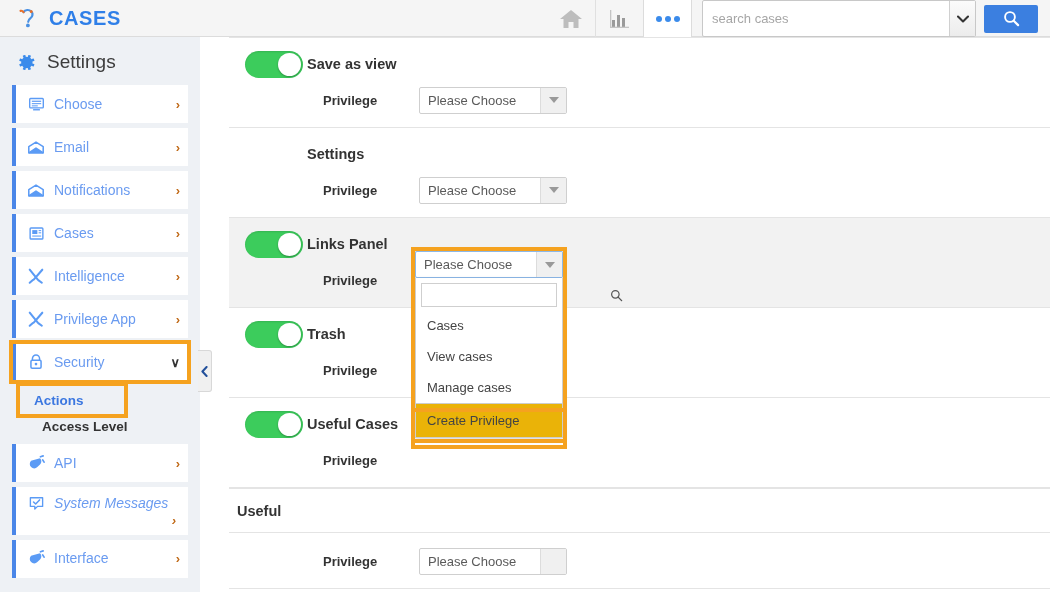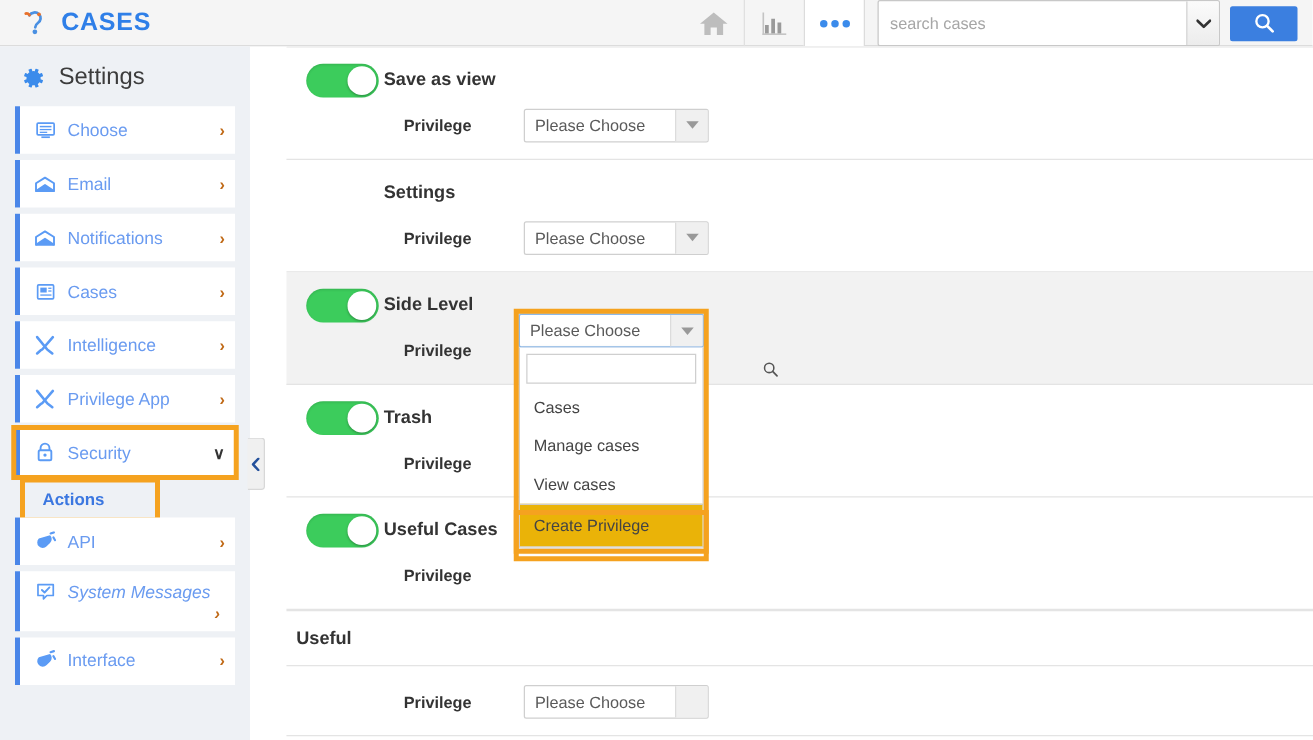--- a/index.html
+++ b/index.html
@@ -400,20 +400,23 @@
         </svg>
       </span>
       <span class="nav-label">Security</span>
       <span class="nav-chev down">∨</span>
     </div>
 
     <div>
       <div class="sub-wrap-hl">
         <span class="sub-item link" style="padding:0;">Actions</span>
       </div>
+      <div class="sub-item plain">
+        <span>Access Level</span>
+      </div>
     </div>
 
     <div class="nav-item">
       <span class="nic">
         <svg width="18" height="17" viewBox="0 0 20 19">
           <path d="M14.5 3.5 a4.8 4.8 0 0 1 0 7 l-3 3 a4.8 4.8 0 0 1-7-7" fill="#5b9bf5"></path>
           <path d="M15 2 L18 1 M17.5 5.5 L19 8" stroke="#5b9bf5" stroke-width="1.9" stroke-linecap="round"></path>
         </svg>
       </span>
       <span class="nav-label">API</span>
@@ -490,21 +493,21 @@
       </div>
     </div>
 
     <div class="srow shaded">
       <div class="row-head">
         <div class="toggle-cell">
           <div class="toggle">
               <div class="knob"></div>
             </div>
         </div>
-        <span class="row-title">Side Level</span>
+        <span class="row-title">Links Panel</span>
       </div>
       <div class="priv-line">
         <span class="priv-label">Privilege</span>
       </div>
     </div>
 
     <div class="srow">
       <div class="row-head">
         <div class="toggle-cell">
           <div class="toggle">
@@ -561,22 +564,22 @@
           <input type="text" value="" style="">
           <span class="mag">
             <svg width="13" height="13" viewBox="0 0 16 16">
               <circle cx="6.6" cy="6.6" r="4.6" fill="none" stroke="#555" stroke-width="1.5"></circle>
               <path d="M10 10 L14.3 14.3" stroke="#555" stroke-width="1.7" stroke-linecap="round"></path>
             </svg>
           </span>
         </div>
       </div>
       <div class="dd-opt">Cases</div>
+      <div class="dd-opt">View cases</div>
       <div class="dd-opt">Manage cases</div>
-      <div class="dd-opt">View cases</div>
       <div class="dd-opt create">Create Privilege</div>
     </div>
 
     <div class="dd-outline"></div>
     <div class="dd-outline bottom"></div>
   </div>
 
   <div class="arrow-anno">
     <svg width="46" height="52" viewBox="0 0 46 52">
       <path d="M6 48 L26 22" stroke="#f59120" stroke-width="5" stroke-linecap="round"></path>

